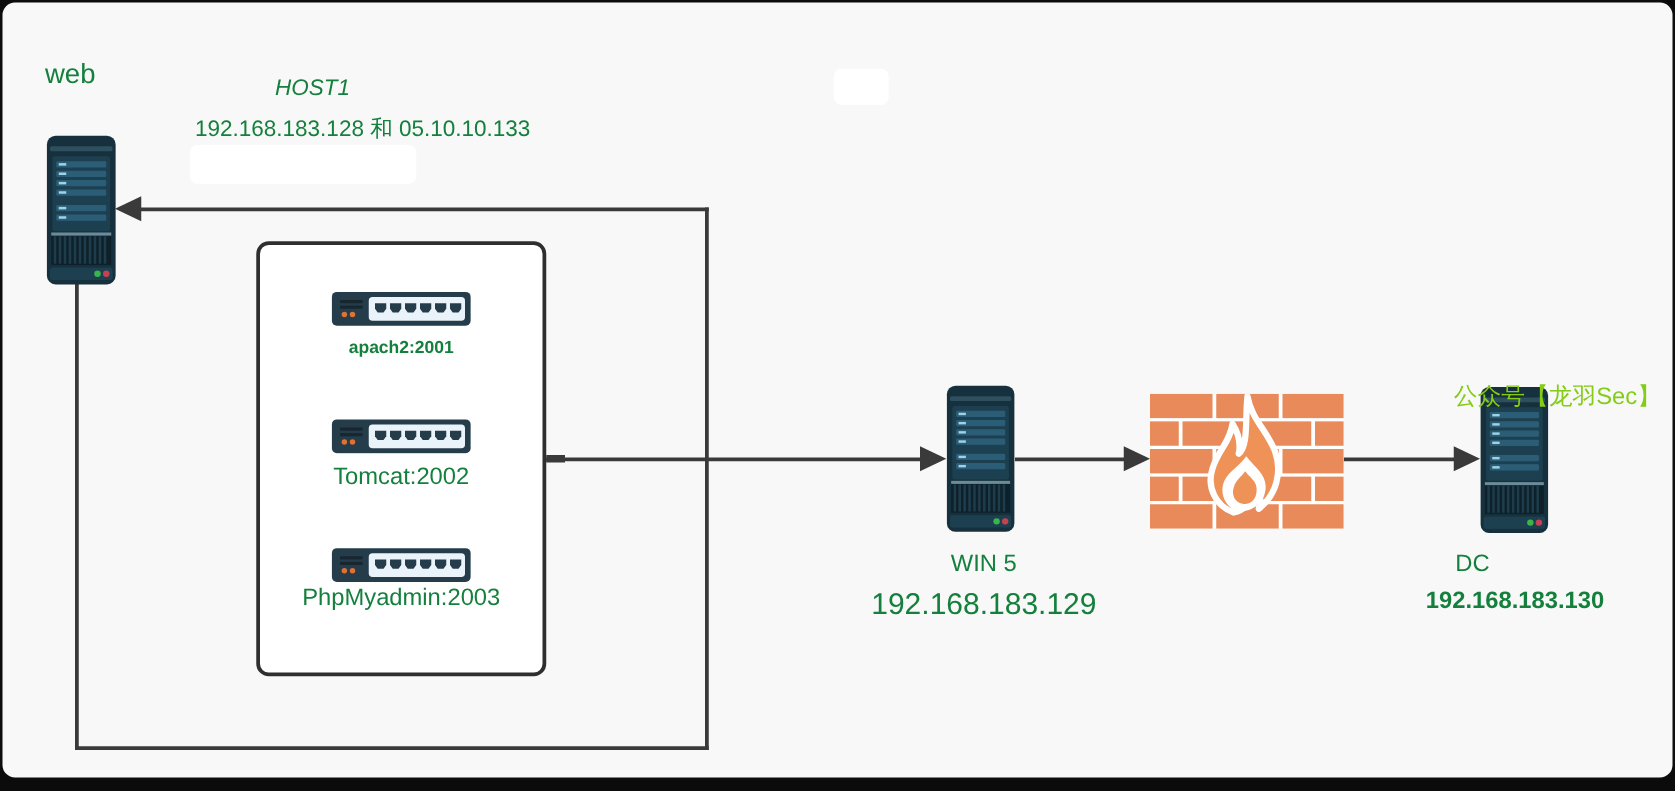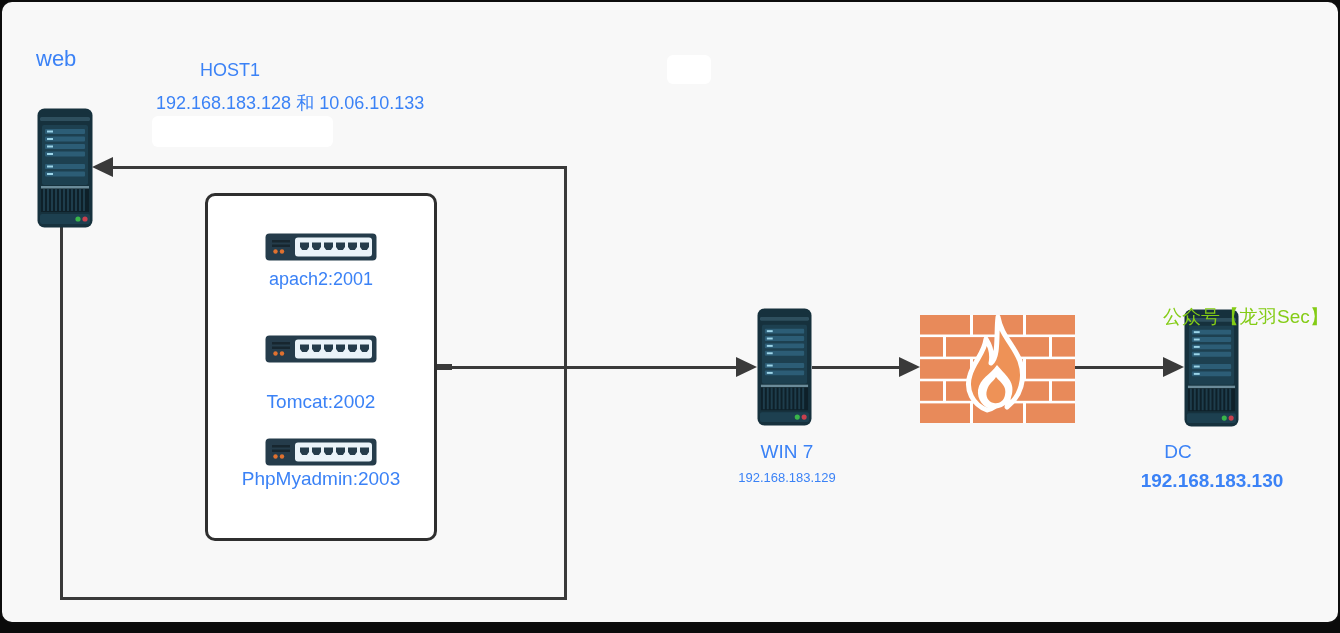--- a/index.html
+++ b/index.html
@@ -3,21 +3,21 @@
 <meta charset="utf-8">
 <style>
   * { margin: 0; padding: 0; box-sizing: border-box; }
   html, body { width: 1340px; height: 633px; background: #0b0b0b; font-family: "Liberation Sans", "DejaVu Sans", sans-serif; }
   .stage { position: relative; width: 1340px; height: 633px; overflow: hidden; }
   .panel {
     position: absolute; left: 0; top: 0; right: 0; bottom: 9px;
     background: #f8f8f8; border: 2px solid #0d0d0d; border-radius: 12px;
   }
   .abs { position: absolute; }
-  .label { color: #3b82f6; white-space: nowrap; }
+  .label { color: #15803d; white-space: nowrap; }
   .center { text-align: center; }
   .line { position: absolute; background: #3a3a3a; }
   .arrow-left {
     position: absolute; width: 0; height: 0;
     border-top: 10px solid transparent; border-bottom: 10px solid transparent;
     border-right: 21px solid #3a3a3a;
   }
   .arrow-right {
     position: absolute; width: 0; height: 0;
     border-top: 10px solid transparent; border-bottom: 10px solid transparent;
@@ -92,22 +92,22 @@
           <rect x="42" y="81" width="2" height="22"></rect>
         <rect x="46" y="81" width="2" height="22"></rect>
       </g>
       <rect x="4" y="78" width="48" height="2.5" fill="#6b8b99"></rect>
       <rect x="3" y="106" width="50" height="10" rx="2" fill="#1d4050"></rect>
       <circle cx="41" cy="111" r="2.6" fill="#39b54a"></circle>
       <circle cx="48" cy="111" r="2.6" fill="#c9404e"></circle>
     </svg>
   </div>
 
-  <div class="abs label" style="left:200px; top:60px; font-size:18px;">HOST1</div>
-  <div class="abs label" style="left:156px; top:91px; font-size:18px;">192.168.183.128 和 10.06.10.133</div>
+  <div class="abs label" style="left:220px; top:60px; font-size:18px;font-style:italic;">HOST1</div>
+  <div class="abs label" style="left:156px; top:91px; font-size:18px;">192.168.183.128 和 05.10.10.133</div>
 
   <div class="services-box"></div>
 
   <div class="abs" style="left:265px; top:233px;">
     <svg width="112" height="28" viewBox="0 0 112 28">
       <rect x="0.5" y="0.5" width="111" height="27" rx="4" fill="#253c4b"></rect>
       <rect x="7" y="7" width="18" height="2.5" fill="#17262f"></rect>
       <rect x="7" y="11.5" width="18" height="2.5" fill="#17262f"></rect>
       <circle cx="10.5" cy="18.5" r="2.2" fill="#e0712f"></circle>
       <circle cx="17" cy="18.5" r="2.2" fill="#e0712f"></circle>
@@ -115,41 +115,41 @@
       <g fill="#253c4b">
         <path d="M35 9.5 h9 v4.5 l-2.2 3 h-4.6 l-2.2 -3 z"></path>
         <path d="M47 9.5 h9 v4.5 l-2.2 3 h-4.6 l-2.2 -3 z"></path>
         <path d="M59 9.5 h9 v4.5 l-2.2 3 h-4.6 l-2.2 -3 z"></path>
         <path d="M71 9.5 h9 v4.5 l-2.2 3 h-4.6 l-2.2 -3 z"></path>
         <path d="M83 9.5 h9 v4.5 l-2.2 3 h-4.6 l-2.2 -3 z"></path>
         <path d="M95 9.5 h9 v4.5 l-2.2 3 h-4.6 l-2.2 -3 z"></path>
       </g>
     </svg>
   </div>
-  <div class="abs label center" style="left:205px; top:269px; width:232px; font-size:18px;">apach2:2001</div>
+  <div class="abs label center" style="left:205px; top:269px; width:232px; font-size:14px;font-weight:bold;">apach2:2001</div>
 
   <div class="abs" style="left:265px; top:335px;">
     <svg width="112" height="28" viewBox="0 0 112 28">
       <rect x="0.5" y="0.5" width="111" height="27" rx="4" fill="#253c4b"></rect>
       <rect x="7" y="7" width="18" height="2.5" fill="#17262f"></rect>
       <rect x="7" y="11.5" width="18" height="2.5" fill="#17262f"></rect>
       <circle cx="10.5" cy="18.5" r="2.2" fill="#e0712f"></circle>
       <circle cx="17" cy="18.5" r="2.2" fill="#e0712f"></circle>
       <rect x="30" y="4.5" width="77" height="19" rx="3" fill="#eaf3f9"></rect>
       <g fill="#253c4b">
         <path d="M35 9.5 h9 v4.5 l-2.2 3 h-4.6 l-2.2 -3 z"></path>
         <path d="M47 9.5 h9 v4.5 l-2.2 3 h-4.6 l-2.2 -3 z"></path>
         <path d="M59 9.5 h9 v4.5 l-2.2 3 h-4.6 l-2.2 -3 z"></path>
         <path d="M71 9.5 h9 v4.5 l-2.2 3 h-4.6 l-2.2 -3 z"></path>
         <path d="M83 9.5 h9 v4.5 l-2.2 3 h-4.6 l-2.2 -3 z"></path>
         <path d="M95 9.5 h9 v4.5 l-2.2 3 h-4.6 l-2.2 -3 z"></path>
       </g>
     </svg>
   </div>
-  <div class="abs label center" style="left:205px; top:371px; width:232px; font-size:19px;margin-top:20px;">Tomcat:2002</div>
+  <div class="abs label center" style="left:205px; top:371px; width:232px; font-size:19px;">Tomcat:2002</div>
 
   <div class="abs" style="left:265px; top:438px;">
     <svg width="112" height="28" viewBox="0 0 112 28">
       <rect x="0.5" y="0.5" width="111" height="27" rx="4" fill="#253c4b"></rect>
       <rect x="7" y="7" width="18" height="2.5" fill="#17262f"></rect>
       <rect x="7" y="11.5" width="18" height="2.5" fill="#17262f"></rect>
       <circle cx="10.5" cy="18.5" r="2.2" fill="#e0712f"></circle>
       <circle cx="17" cy="18.5" r="2.2" fill="#e0712f"></circle>
       <rect x="30" y="4.5" width="77" height="19" rx="3" fill="#eaf3f9"></rect>
       <g fill="#253c4b">
@@ -198,22 +198,22 @@
         <rect x="38" y="81" width="2" height="22"></rect>
           <rect x="42" y="81" width="2" height="22"></rect>
         <rect x="46" y="81" width="2" height="22"></rect>
       </g>
       <rect x="4" y="78" width="48" height="2.5" fill="#6b8b99"></rect>
       <rect x="3" y="106" width="50" height="10" rx="2" fill="#1d4050"></rect>
       <circle cx="41" cy="111" r="2.6" fill="#39b54a"></circle>
       <circle cx="48" cy="111" r="2.6" fill="#c9404e"></circle>
     </svg>
   </div>
-  <div class="abs label center" style="left:717px; top:441px; width:140px; font-size:19px;">WIN 7</div>
-  <div class="abs label center" style="left:697px; top:470px; width:180px; font-size:13px;">192.168.183.129</div>
+  <div class="abs label center" style="left:717px; top:441px; width:140px; font-size:19px;">WIN 5</div>
+  <div class="abs label center" style="left:697px; top:470px; width:180px; font-size:24px;">192.168.183.129</div>
 
   <div class="abs" style="left:920px; top:315px;">
     <svg width="155" height="108" viewBox="0 0 155 108">
       <rect x="0" y="0" width="155" height="108" fill="#ffffff"></rect>
       <g fill="#e88a5a">
 
         <rect x="0" y="0" width="50" height="19.5"></rect>
           <rect x="53" y="0" width="50" height="19.5"></rect>
           <rect x="106" y="0" width="49" height="19.5"></rect>
 

